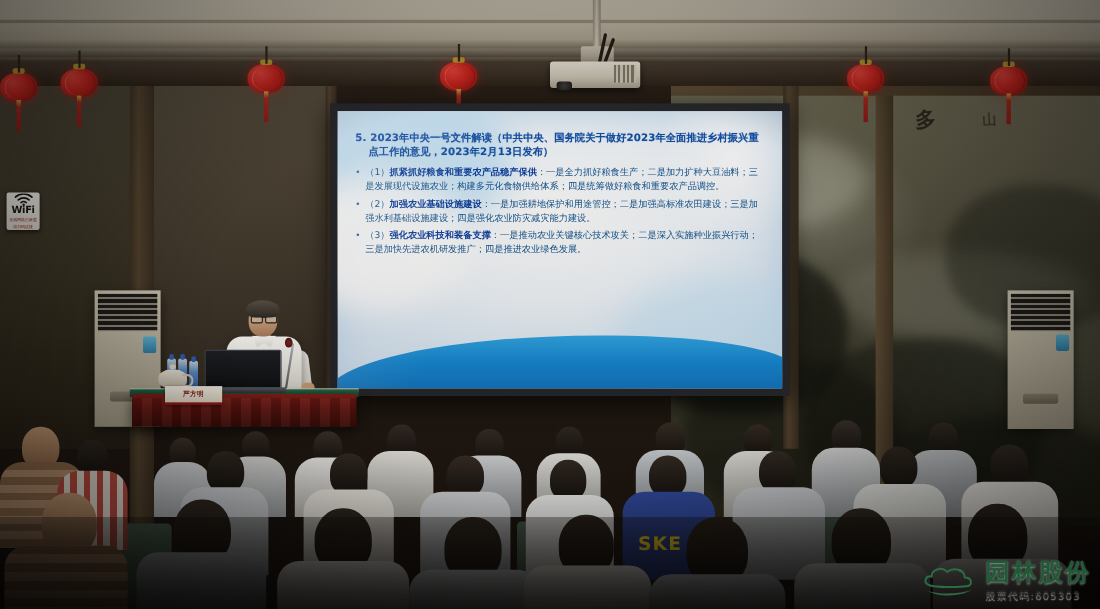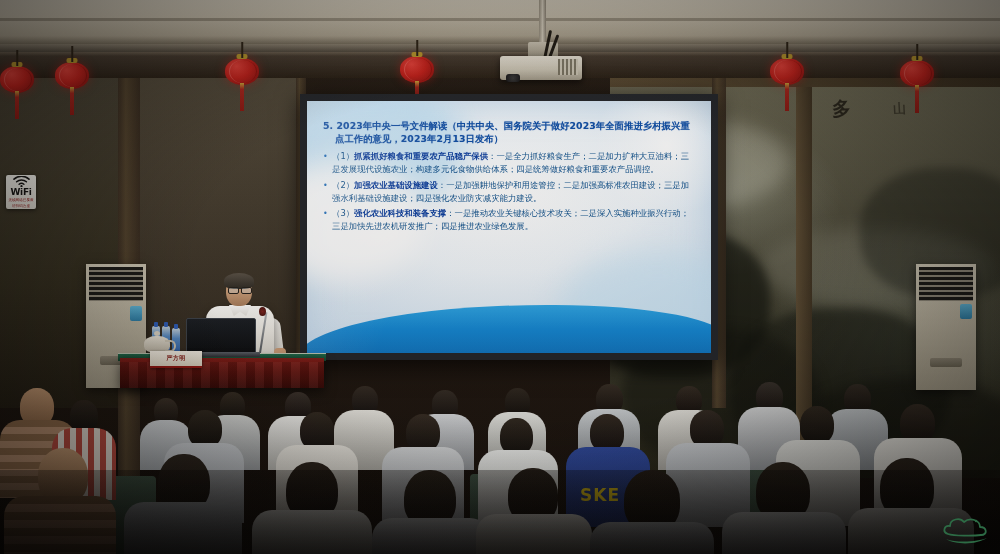--- a/index.html
+++ b/index.html
@@ -466,15 +466,19 @@
   <div class="vignette"></div>
 
   <div class="wm">
     <div class="wm-logo">
       <svg width="52" height="34" viewBox="0 0 52 34">
         <path d="M8 20 C2 18,4 11,10 12 C10 5,20 3,24 8 C30 3,40 6,40 13 C47 13,48 21,41 21 C34 22,14 22,8 20 Z" fill="none" stroke="#2d6b45" stroke-width="1.8" stroke-linejoin="round"></path>
         <path d="M6 25 C16 31,36 31,47 24 C38 28,16 29,6 25 Z" fill="#2d6b45"></path>
         <circle cx="36" cy="7" r="1.2" fill="#2d6b45"></circle>
       </svg>
     </div>
+    <div class="wm-text">
+      <span class="wm-name">园林股份</span>
+      <span class="wm-code">股票代码:605303</span>
+    </div>
   </div>
 
 </div>
 
 </body></html>

